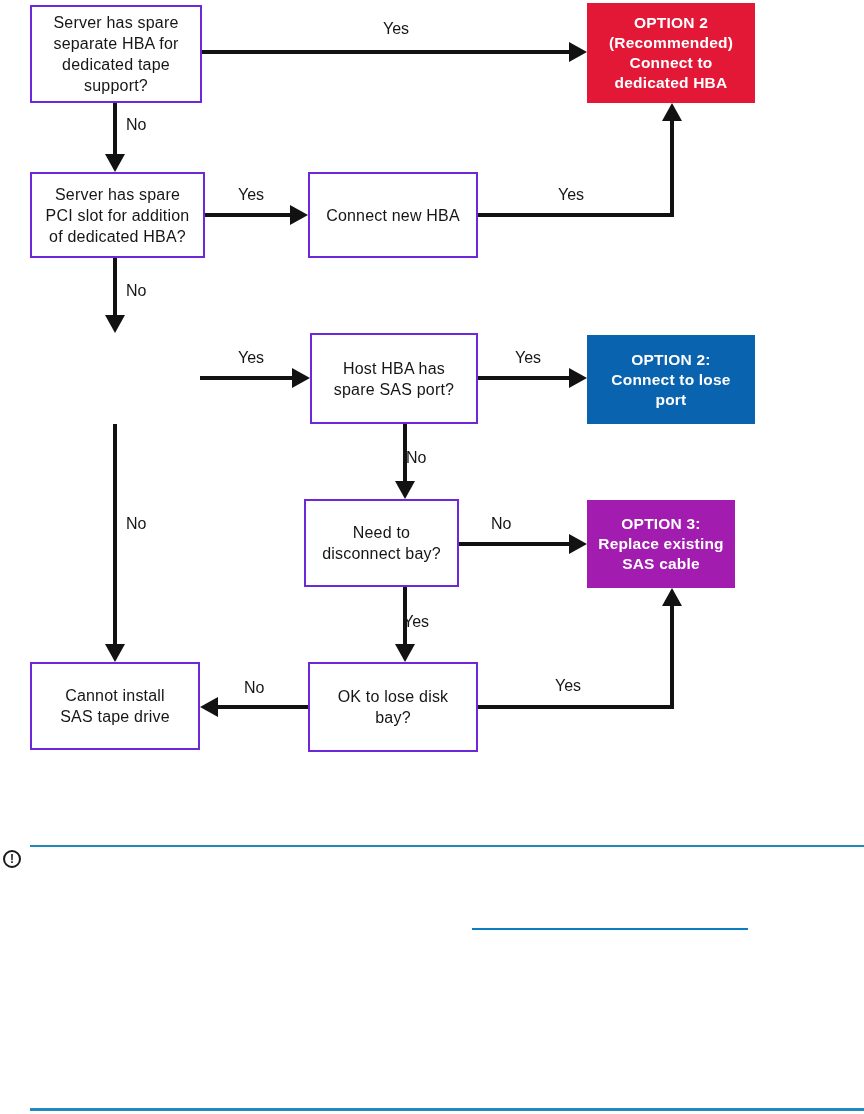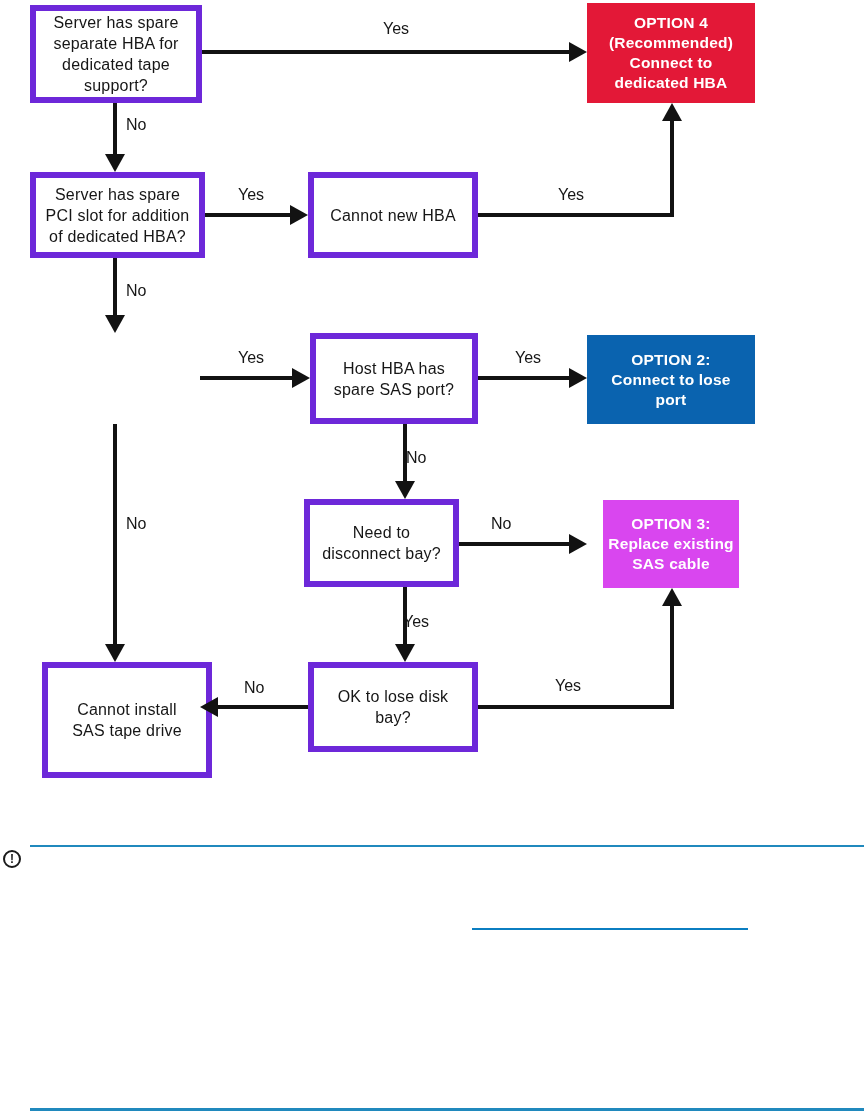--- a/index.html
+++ b/index.html
@@ -1,20 +1,20 @@
 <!DOCTYPE html>
 <html><head>
 <meta charset="utf-8">
 <style>
   html,body{margin:0;padding:0;background:#ffffff;}
   #page{position:relative;width:864px;height:1114px;background:#ffffff;overflow:hidden;
         font-family:"Liberation Sans",sans-serif;color:#161616;}
 
   
-  .node{position:absolute;box-sizing:border-box;border:6px solid #6d28d9;background:#ffffff;
+  .node{position:absolute;box-sizing:border-box;border:2px solid #6d28d9;background:#ffffff;
         display:flex;align-items:center;justify-content:center;text-align:center;
         font-size:16px;line-height:21px;white-space:pre-line;letter-spacing:.2px;}
 
   
   .opt{position:absolute;box-sizing:border-box;display:flex;align-items:center;justify-content:center;
        text-align:center;color:#ffffff;font-weight:bold;font-size:15.5px;line-height:20px;
        white-space:pre-line;letter-spacing:.2px;}
 
   
   .lbl{position:absolute;font-size:16px;line-height:18px;text-align:right;}
@@ -41,45 +41,45 @@
 
   <div class="node" style="left:30px;top:5px;width:172px;height:98px;">Server has spare
 separate HBA for
 dedicated tape
 support?</div>
 
   <div class="node" style="left:30px;top:172px;width:175px;height:86px;">Server has spare
 PCI slot for addition
 of dedicated HBA?</div>
 
-  <div class="node" style="left:308px;top:172px;width:170px;height:86px;">Cannot new HBA</div>
+  <div class="node" style="left:308px;top:172px;width:170px;height:86px;">Connect new HBA</div>
 
 
   <div class="node" style="left:310px;top:333px;width:168px;height:91px;">Host HBA has
 spare SAS port?</div>
 
   <div class="node" style="left:304px;top:499px;width:155px;height:88px;">Need to
 disconnect bay?</div>
 
   <div class="node" style="left:308px;top:662px;width:170px;height:90px;">OK to lose disk
 bay?</div>
 
-  <div class="node" style="left:30px;top:662px;width:170px;height:116px;margin-left:12px;">Cannot install
+  <div class="node" style="left:30px;top:662px;width:170px;height:88px;">Cannot install
 SAS tape drive</div>
 
-  <div class="opt" style="left: 587px; top: 3px; width: 168px; height: 100px; background-color: rgb(227, 24, 55);">OPTION 4
+  <div class="opt" style="left: 587px; top: 3px; width: 168px; height: 100px; background-color: rgb(227, 24, 55);">OPTION 2
 (Recommended)
 Connect to
 dedicated HBA</div>
 
   <div class="opt" style="left: 587px; top: 335px; width: 168px; height: 89px; background-color: rgb(10, 99, 175);">OPTION 2:
 Connect to lose
 port</div>
 
-  <div class="opt" style="left: 587px; top: 500px; width: 136px; height: 88px; background-color: #d946ef; margin-left: 16px;">OPTION 3:
+  <div class="opt" style="left: 587px; top: 500px; width: 148px; height: 88px; background-color: #a21caf;">OPTION 3:
 Replace existing
 SAS cable</div>
 
   <div>
     <div class="hline" style="left:202px;top:50px;width:368px;"></div>
     <div class="head head-r" style="left:569px;top:42px;"></div>
   </div>
   <div class="lbl" style="left:383px;top:20px;">Yes</div>
 
   <div>

